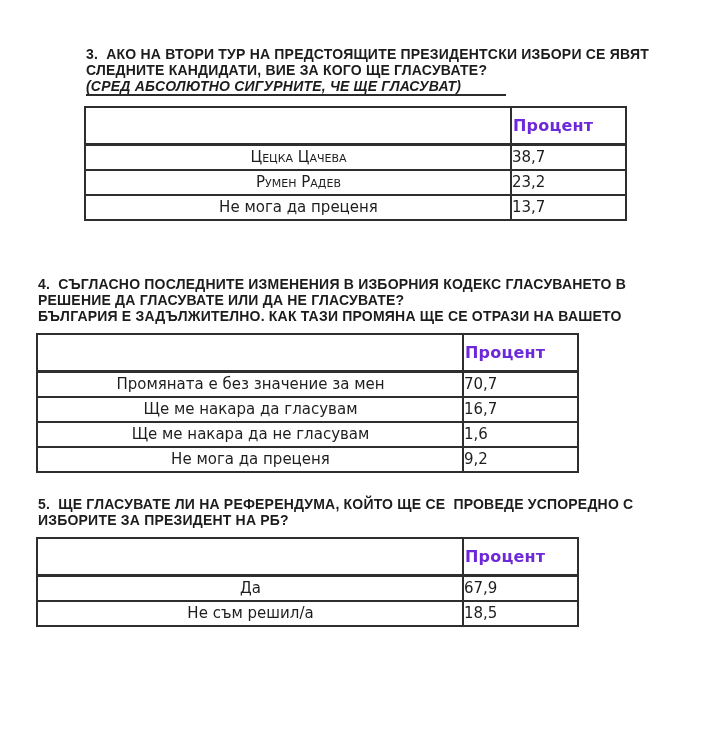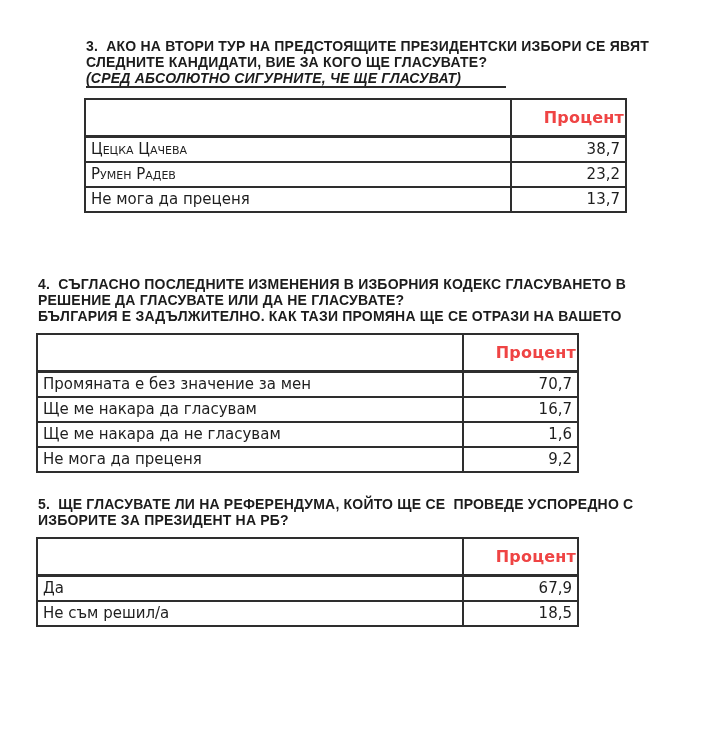--- a/index.html
+++ b/index.html
@@ -15,21 +15,21 @@
     position: absolute;
     left: 38px;
     color: #1c1c1c;
     font-weight: bold;
     font-size: 14px;
     line-height: 16px;
     letter-spacing: 0.2px;
     white-space: nowrap;
     font-family: "Liberation Sans", sans-serif;
   }
-  #s1 { top: 38px; padding-left: 48px; }
+  #s1 { top: 46px; padding-left: 48px; }
   #s2 { top: 276px; }
   #s3 { top: 496px; }
   .qline { height: 16px; }
   .note {
     font-style: italic;
     width: 420px;
     height: 16px;
     border-bottom: 2px solid #2b2b2b;
     margin-bottom: 10px;
   }
@@ -54,25 +54,25 @@
     font-size: 15px;
     font-weight: normal;
     color: #1e1e1e;
     letter-spacing: 0;
     white-space: nowrap;
   }
   .val-h {
     font-family: "DejaVu Sans", sans-serif;
     font-size: 16px;
     font-weight: bold;
-    color: #ef4444;
-    text-align: right;
+    color: #6d28d9;
+    text-align: left;
   }
-  td.lbl { text-align: left; padding: 0 4px 1px 5px; margin-left: 8px; }
-  td.val { text-align: right; padding: 0 5px 1px 0; }
+  td.lbl { text-align: center; padding: 0 4px 1px 5px; margin-left: 8px; }
+  td.val { text-align: left; padding: 0 5px 1px 0; }
   .smallcaps { font-variant: small-caps; }
 </style>
 </head>
 <body>
 
 <div class="page">
 
   <section class="qblock" id="s1">
     <div>
         <div class="qline">3. &nbsp;АКО НА ВТОРИ ТУР НА ПРЕДСТОЯЩИТЕ ПРЕЗИДЕНТСКИ ИЗБОРИ СЕ ЯВЯТ</div>

